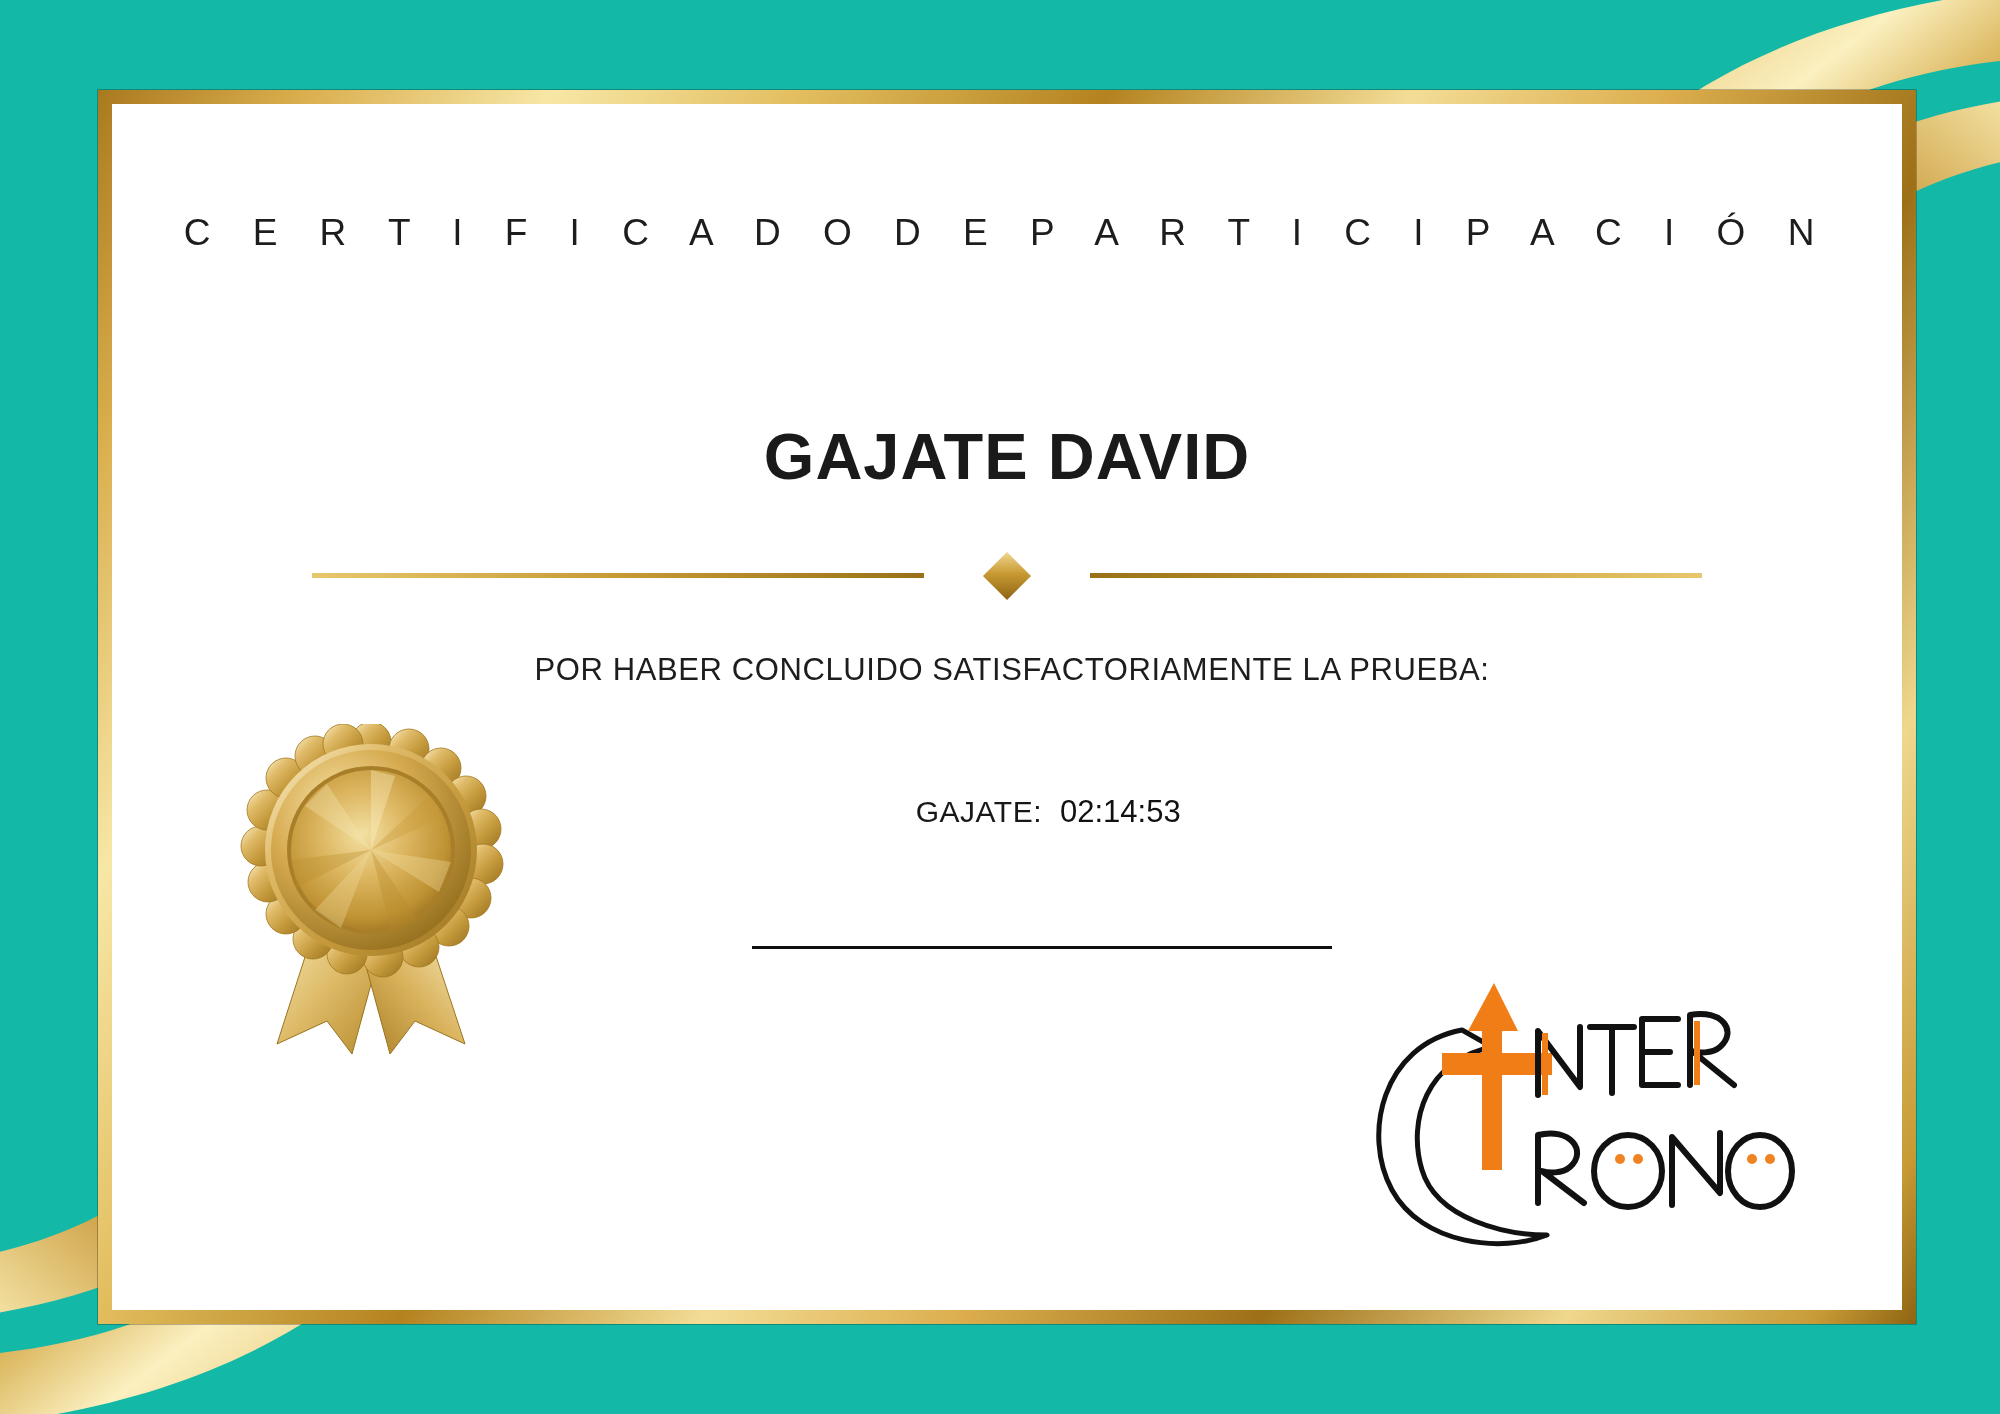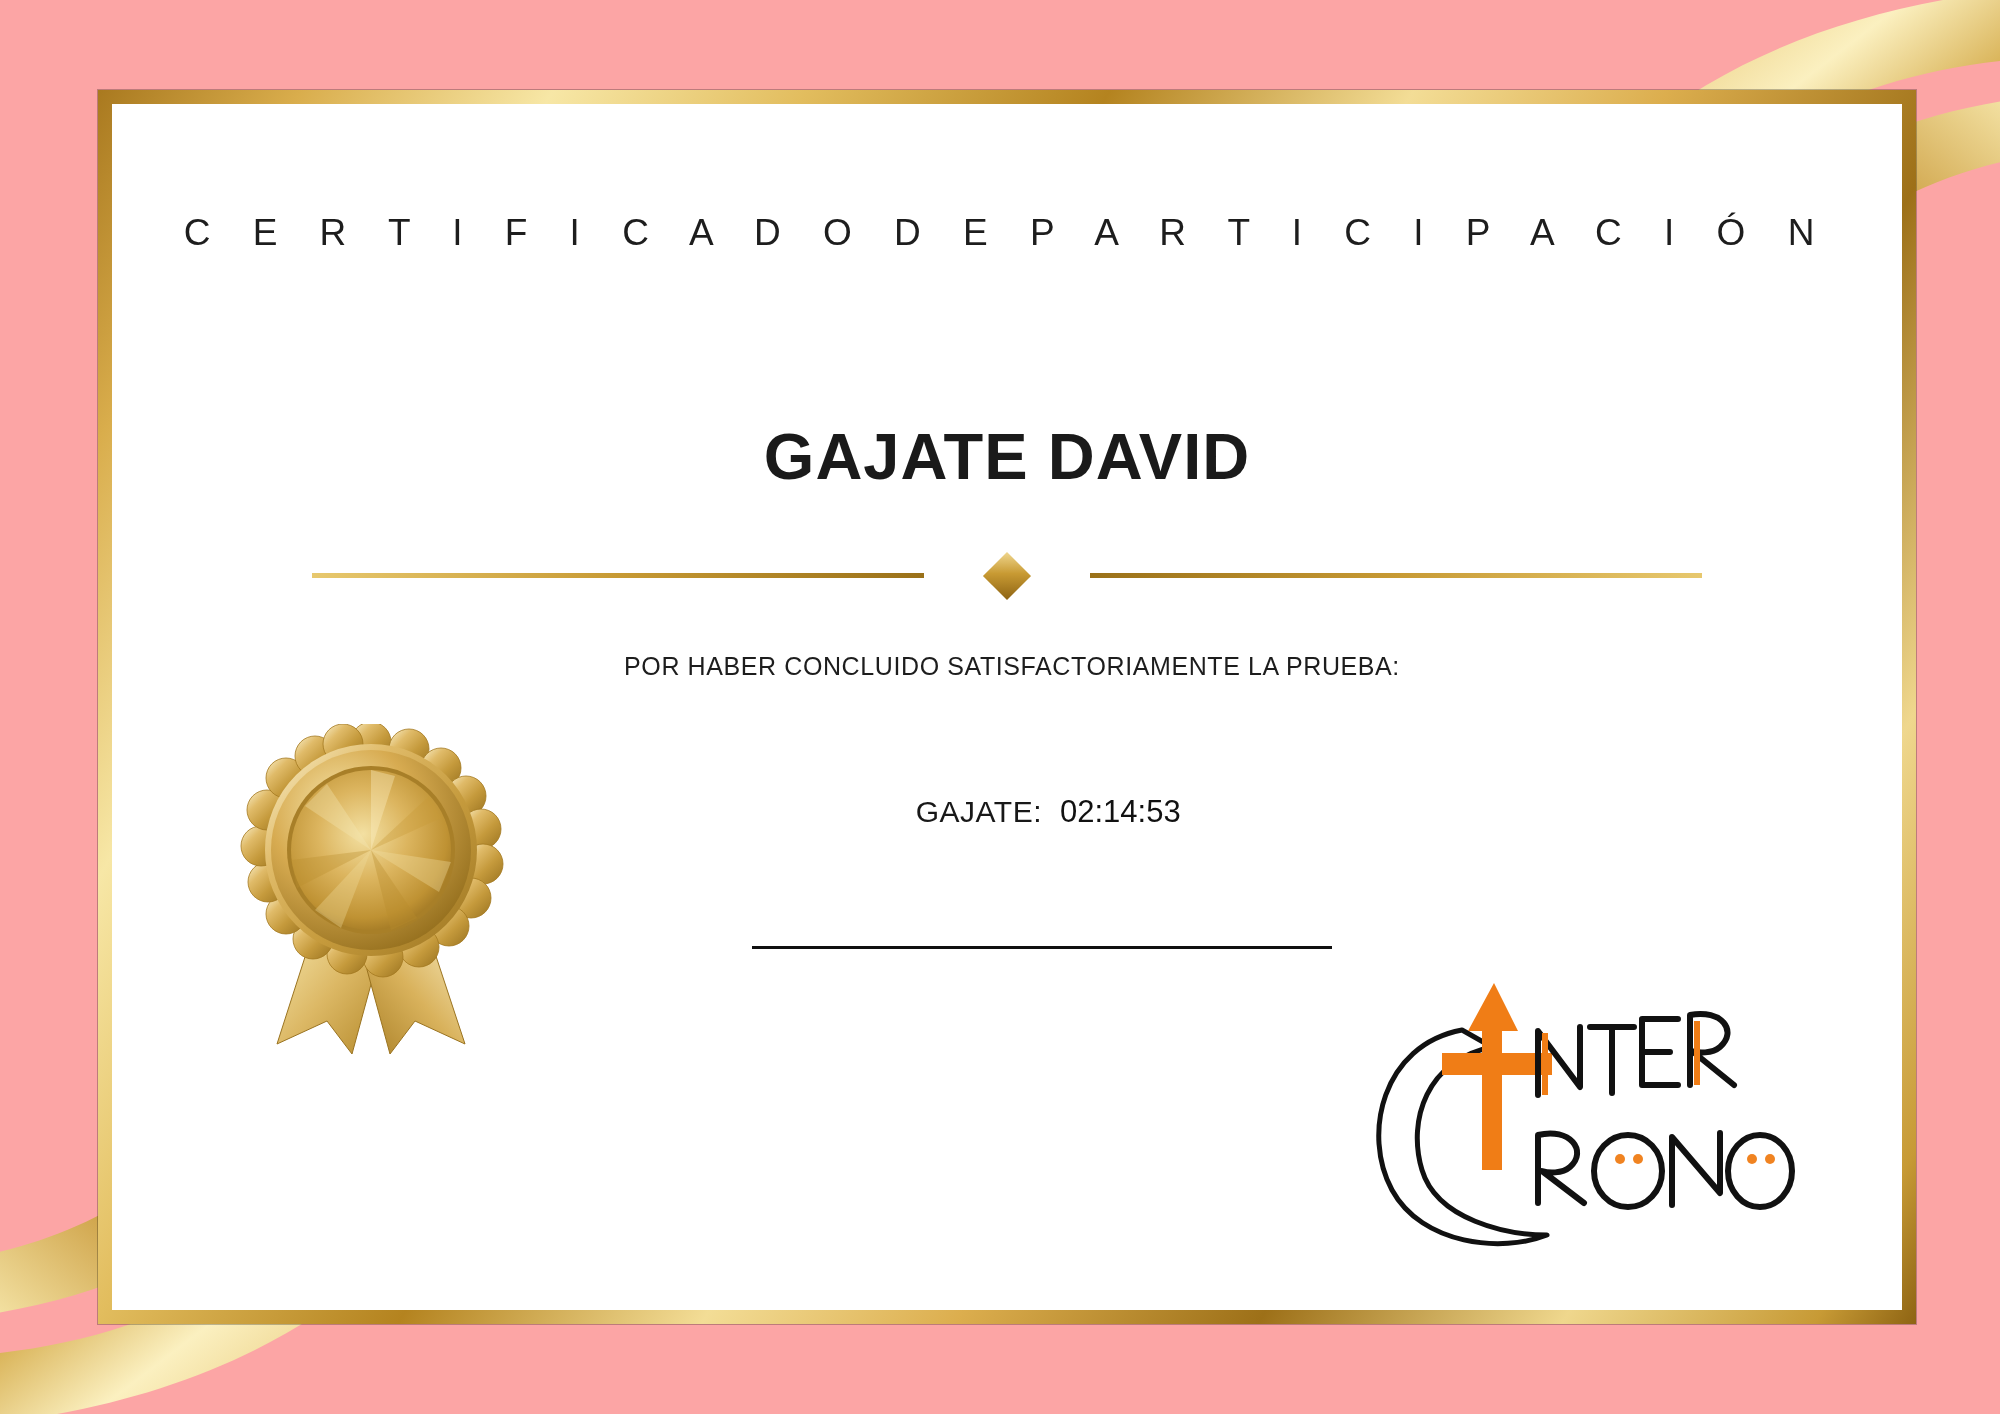--- a/index.html
+++ b/index.html
@@ -12,21 +12,21 @@
     height: 1414px;
     font-family: "Liberation Sans", sans-serif;
     overflow: hidden;
   }
 
   
   .certificate {
     position: relative;
     width: 2000px;
     height: 1414px;
-    background: #fca5a5;
+    background: #14b8a6;
     overflow: hidden;
   }
 
   
   .swoosh {
     position: absolute;
     pointer-events: none;
   }
   .swoosh-tr { top: -10px; right: -10px; }
   .swoosh-bl { bottom: -10px; left: -10px; }
@@ -112,21 +112,21 @@
     transform: rotate(45deg);
     background: linear-gradient(135deg, #f0d78f 0%, #c89a33 45%, #8d6313 100%);
   }
 
   .subtitle {
     position: absolute;
     top: 548px;
     left: 10px;
     right: 0;
     text-align: center;
-    font-size: 25px;
+    font-size: 31px;
     letter-spacing: 0.6px;
     color: #1d1d1d;
   }
 
   
   .results {
     position: absolute;
     left: 640px;
     top: 690px;
     width: 580px;

